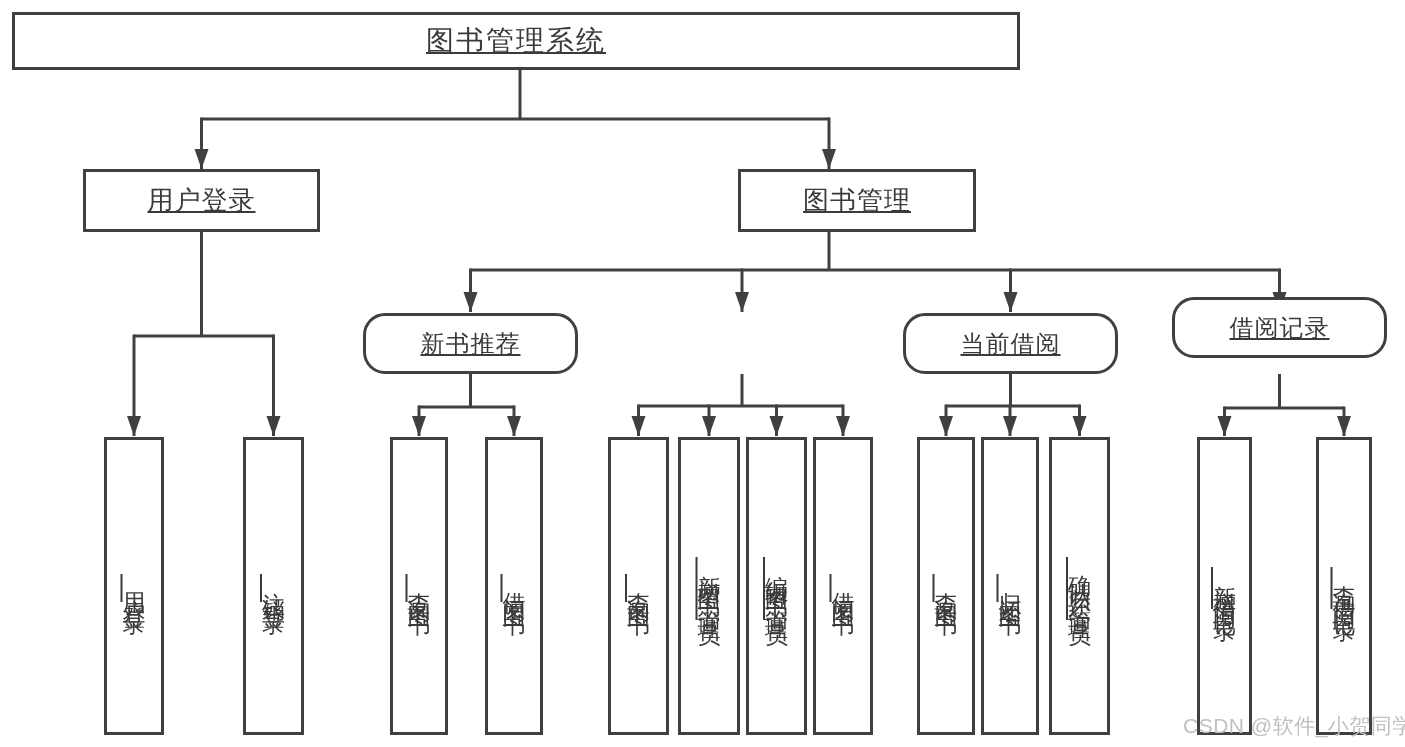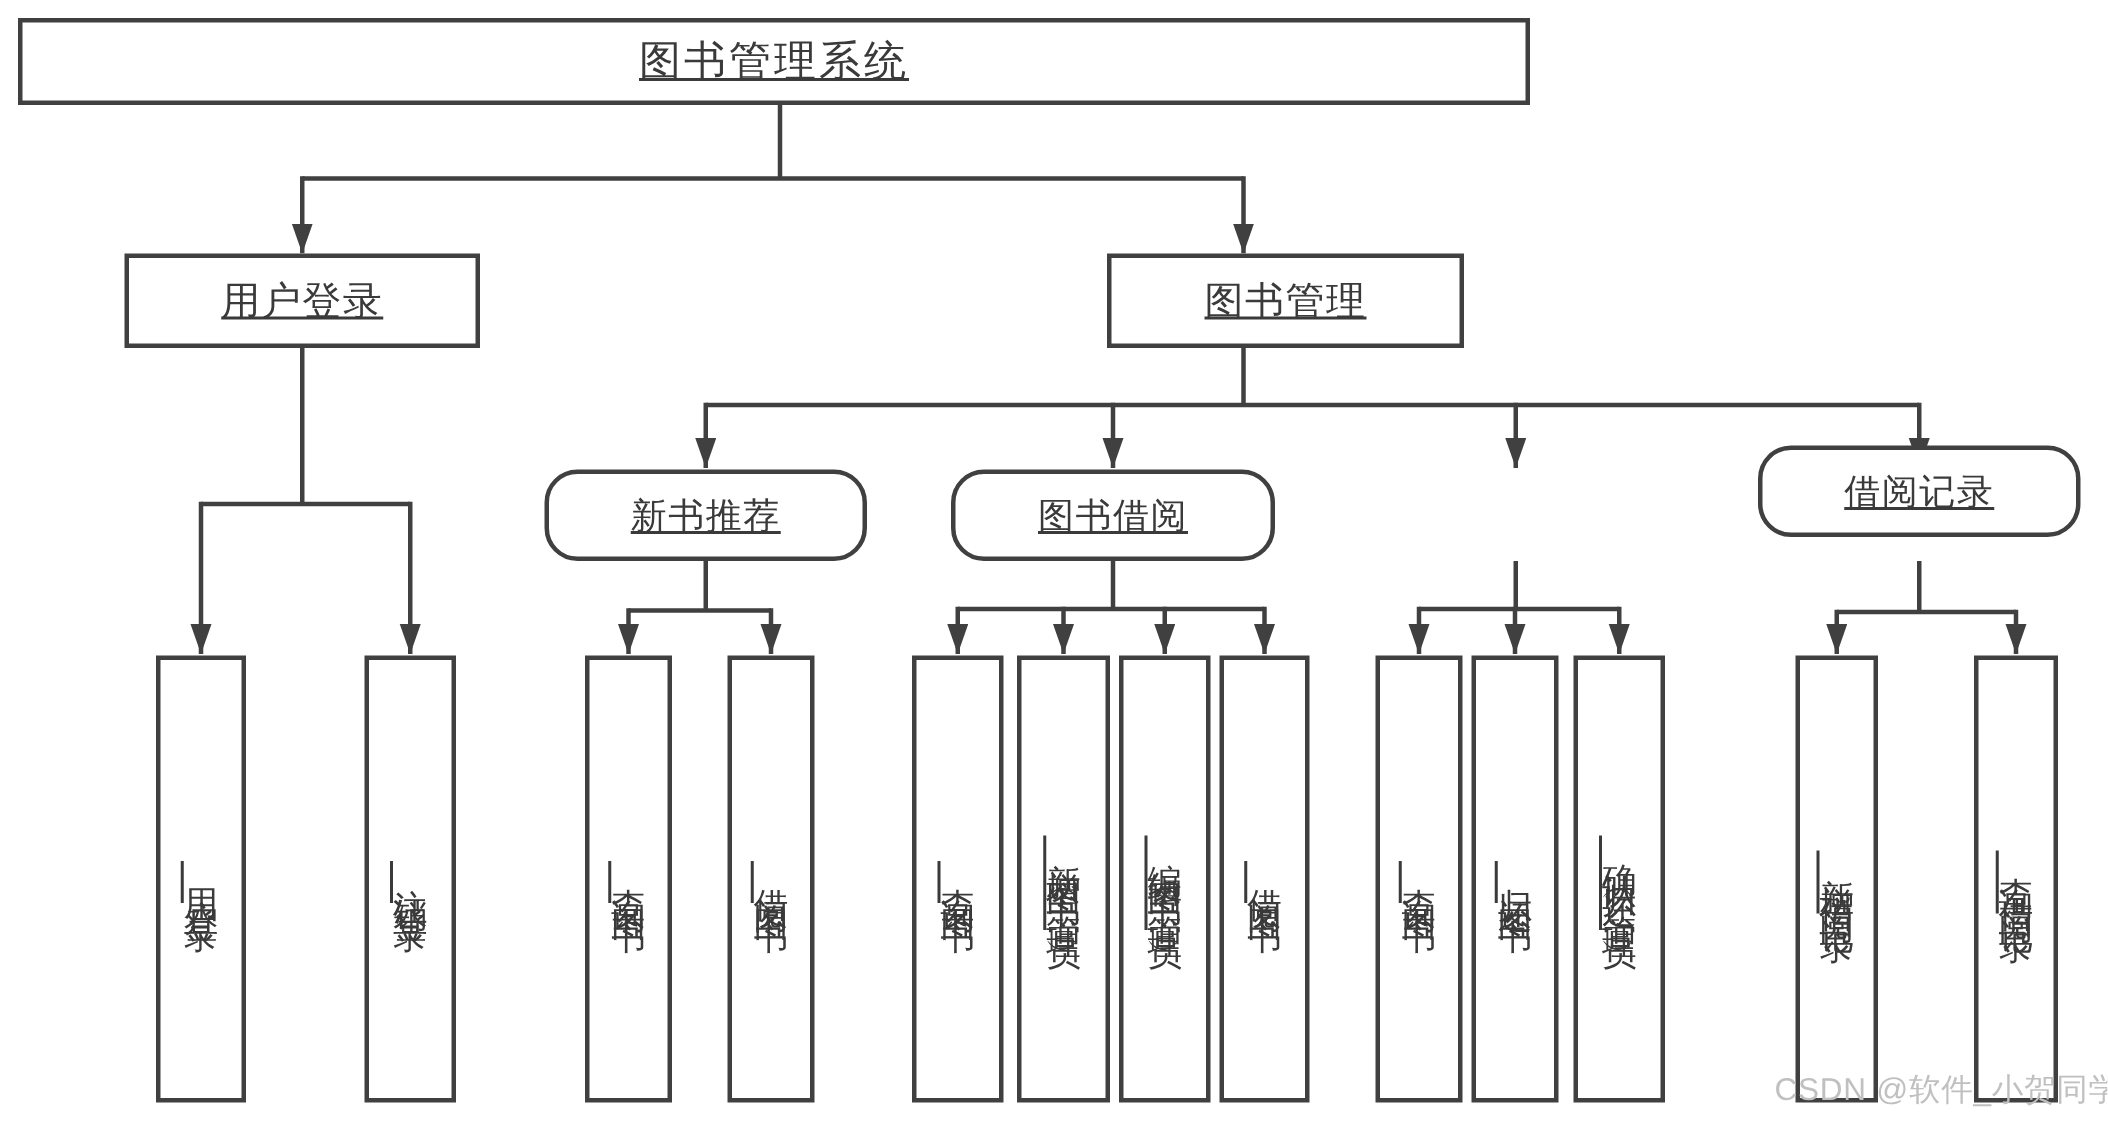--- a/index.html
+++ b/index.html
@@ -116,22 +116,22 @@
   <div class="node h-node lvl2-node" style="left:83px; top:169px; width:237px; height:63px;">
     <span>用户登录</span>
   </div>
   <div class="node h-node lvl2-node" style="left:710px; top:169px; width:238px; height:63px;margin-left:28px;">
     <span>图书管理</span>
   </div>
 
   <div class="node h-node lvl3-node" style="left:363px; top:313px; width:215px; height:61px;">
     <span>新书推荐</span>
   </div>
-  <div class="node h-node lvl3-node" style="left:634px; top:313px; width:216px; height:61px;">
-    <span>图书借阅</span>
+  <div class="node h-node lvl3-node" style="left:903px; top:313px; width:215px; height:61px;">
+    <span>当前借阅</span>
   </div>
   <div class="node h-node lvl3-node" style="left:1172px; top:297px; width:215px; height:61px;">
     <span>借阅记录</span>
   </div>
 
   <div class="node v-node" style="left:104px; top:437px; width:60px; height:298px;">
     <span>用户登录</span>
   </div>
   <div class="node v-node" style="left:243px; top:437px; width:61px; height:298px;">
     <span>注销登录</span>

